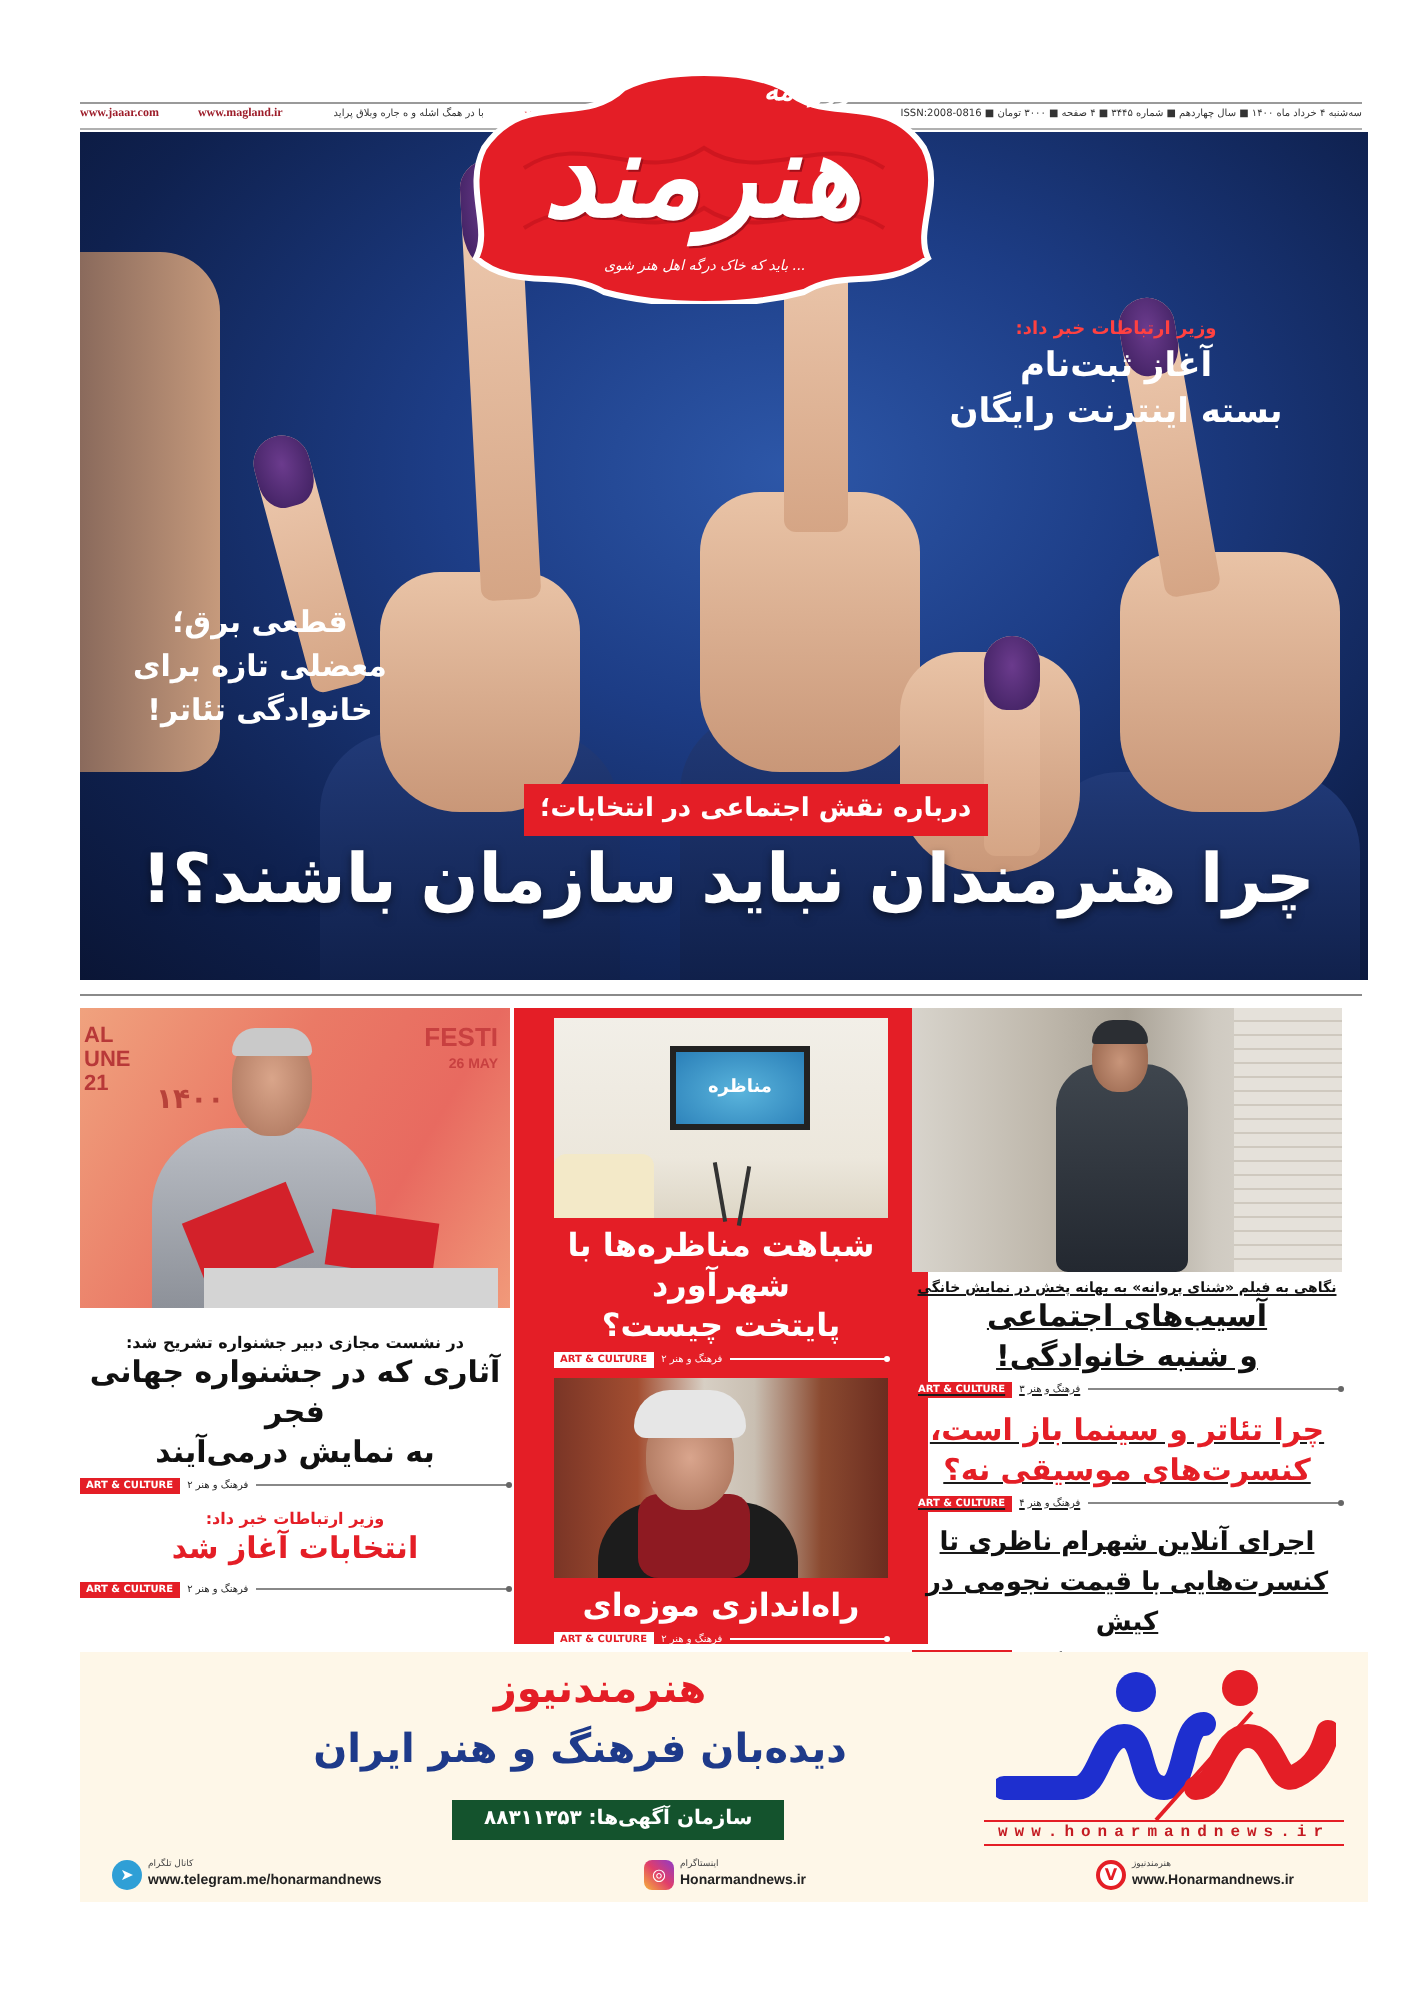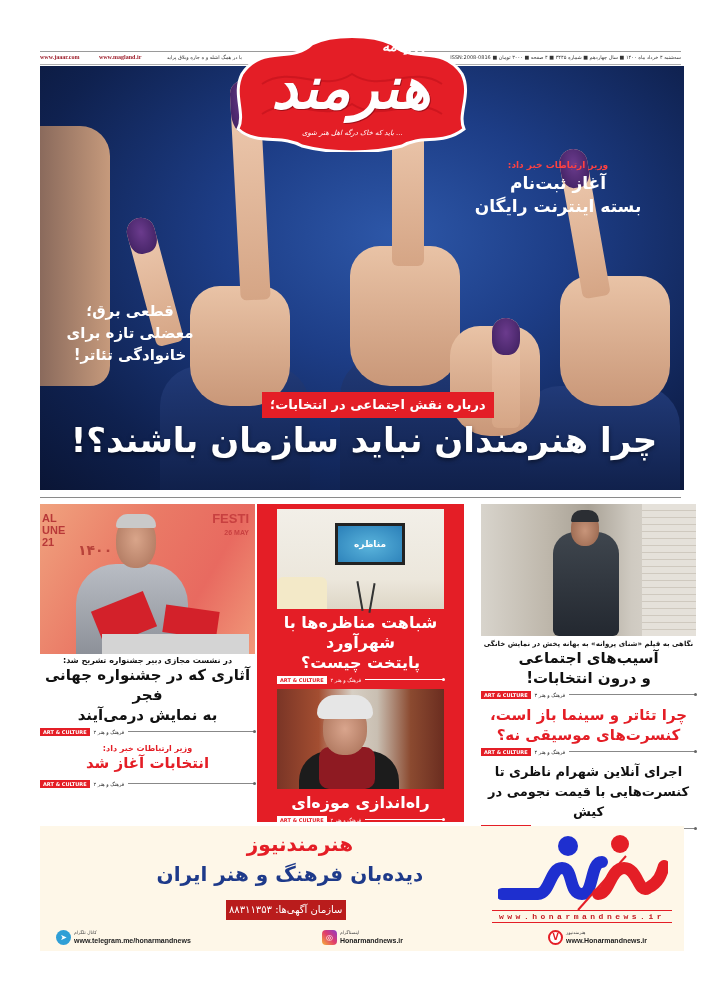--- a/index.html
+++ b/index.html
@@ -37,21 +37,21 @@
   .hero-left .title { font-size: 15px; line-height: 22px; color: #fff; font-weight: bold; }
   .hero-kicker-box { position: absolute; left: 262px; top: 392px; height: 26px; padding: 0 8px; background: #e41e26; color: #fff; font-size: 13px; font-weight: bold; line-height: 26px; direction: rtl; white-space: nowrap; }
   .hero-headline { position: absolute; left: 50px; top: 420px; width: 628px; text-align: center; font-size: 34px; font-weight: bold; color: #fff; direction: rtl; white-space: nowrap; letter-spacing: -1px; text-shadow: 0 2px 4px rgba(0,0,0,.5); }
 
   .mid-rule { position: absolute; left: 40px; right: 20px; top: 497px; height: 1px; background: #8a8a8a; }
 
   
   .col { position: absolute; top: 504px; width: 215px; }
   .col-left { left: 40px; }
   .col-mid { left: 257px; width: 207px; height: 318px; background: #e41e26; }
-  .col-right { left: 481px; }
+  .col-right { left: 456px; text-decoration: underline; }
 
   .photo { position: relative; overflow: hidden; }
   .art-bar { display: flex; align-items: center; gap: 4px; direction: ltr; height: 9px; margin-top: 2px; }
   .art-tag { background: #e41e26; color: #fff; font-size: 5px; font-weight: bold; padding: 1px 3px; white-space: nowrap; }
   .art-page { font-size: 5px; color: #222; direction: rtl; white-space: nowrap; }
   .art-line { flex: 1; height: 1px; background: #888; position: relative; }
   .art-line::after { content: ""; position: absolute; right: -1px; top: -1px; width: 3px; height: 3px; background: #666; border-radius: 50%; }
 
   .story { direction: rtl; text-align: center; }
   .story .kicker { font-size: 8px; font-weight: bold; color: #111; margin-top: 3px; }
@@ -91,21 +91,21 @@
   .p-alley { height: 132px; background: linear-gradient(90deg, #d8d4cc 0%, #bfb8ac 30%, #a9a296 50%, #cfcac1 70%, #e1ddd6 100%); }
   .alley-man-body { position: absolute; left: 72px; top: 28px; width: 66px; height: 104px; background: linear-gradient(180deg, #3f464e, #232830); border-radius: 22px 22px 6px 6px; }
   .alley-man-head { position: absolute; left: 90px; top: 8px; width: 28px; height: 34px; background: radial-gradient(ellipse at 50% 55%, #c8957a, #8f5d45); border-radius: 45%; }
   .alley-man-cap { position: absolute; left: 90px; top: 6px; width: 28px; height: 12px; background: #2b2e33; border-radius: 14px 14px 2px 2px; }
   .brick { position: absolute; right: 0; top: 0; width: 54px; height: 132px; background: repeating-linear-gradient(0deg, #e5e1da 0 6px, #cfc9bf 6px 7px); }
 
   
   .ad { position: absolute; left: 40px; top: 826px; width: 644px; height: 125px; background: #fef7e8; }
   .ad-brand { position: absolute; left: 120px; top: 6px; width: 280px; text-align: center; direction: rtl; font-size: 20px; font-weight: bold; color: #e41e26; }
   .ad-slogan { position: absolute; left: 60px; top: 36px; width: 380px; text-align: center; direction: rtl; font-size: 20px; font-weight: bold; color: #1e3a8a; }
-  .ad-phone { position: absolute; left: 186px; top: 74px; height: 20px; padding: 0 3px; background: #b91c1c; color: #fff; font-size: 10px; font-weight: normal; line-height: 20px; direction: rtl; white-space: nowrap; }
+  .ad-phone { position: absolute; left: 186px; top: 74px; height: 20px; padding: 0 16px; background: #14532d; color: #fff; font-size: 10px; font-weight: bold; line-height: 20px; direction: rtl; white-space: nowrap; }
   .ad-logo { position: absolute; left: 458px; top: 6px; width: 170px; height: 80px; }
   .ad-url { position: absolute; left: 452px; top: 84px; width: 180px; border-top: 1px solid #e41e26; border-bottom: 1px solid #e41e26; text-align: center; font-size: 8px; font-weight: bold; color: #c41b22; letter-spacing: 3.5px; font-family: "Liberation Mono", monospace; padding: 1px 0; }
   .ad-foot { position: absolute; bottom: 6px; display: flex; align-items: center; gap: 3px; }
   .ad-foot .txt { display: flex; flex-direction: column; line-height: 8px; }
   .ad-foot .lbl { font-size: 4.5px; color: #444; direction: rtl; text-align: left; }
   .ad-foot .url { font-size: 7px; font-weight: bold; color: #222; font-family: "Liberation Sans", sans-serif; }
   .ic { width: 15px; height: 15px; border-radius: 50%; display: flex; align-items: center; justify-content: center; color: #fff; font-size: 8px; }
   .ic-tg { background: #2f9fd6; }
   .ic-ig { border-radius: 4px; background: linear-gradient(45deg, #f6b23a, #e13e6a, #8e3bc9); }
   .ic-hn { background: #fff; border: 2px solid #e41e26; color: #e41e26; font-weight: bold; }
@@ -190,21 +190,21 @@
     <div style="position:absolute; left:38px; top:38px; font-size:14px; font-weight:bold; color:#b8423a;">۱۴۰۰</div>
     <div class="man-body"></div>
     <div class="man-head"></div>
     <div class="man-hair"></div>
     <div class="folder" style="left:56px; top:96px; width:56px; height:38px; transform:rotate(-22deg);"></div>
     <div class="folder" style="left:124px; top:104px; width:54px; height:28px; transform:rotate(8deg);"></div>
     <div class="desk"></div>
   </div>
 
   <div class="story">
-    <div class="kicker" style="margin-top:2px;">در نشست مجازی دبیر جشنواره تشریح شد:</div>
+    <div class="kicker" style="margin-top:13px;">در نشست مجازی دبیر جشنواره تشریح شد:</div>
     <div class="title">آثاری که در جشنواره جهانی فجر</div>
     <div class="title">به نمایش درمی‌آیند</div>
   </div>
   <div class="art-bar">
     <span class="art-tag">ART &amp; CULTURE</span>
     <span class="art-page">فرهنگ و هنر ۲</span>
     <span class="art-line"></span>
   </div>
 
   <div class="story" style="margin-top:8px;">
@@ -257,21 +257,21 @@
   <div class="photo p-alley">
     <div class="brick"></div>
     <div class="alley-man-body"></div>
     <div class="alley-man-head"></div>
     <div class="alley-man-cap"></div>
   </div>
 
   <div class="story">
     <div class="kicker" style="font-size:7px; margin-top:4px;">نگاهی به فیلم «شنای پروانه» به بهانه پخش در نمایش خانگی</div>
     <div class="title">آسیب‌های اجتماعی</div>
-    <div class="title">و درون انتخابات!</div>
+    <div class="title">و شنبه خانوادگی!</div>
   </div>
   <div class="art-bar">
     <span class="art-tag">ART &amp; CULTURE</span>
     <span class="art-page">فرهنگ و هنر ۳</span>
     <span class="art-line"></span>
   </div>
 
   <div class="story" style="margin-top:6px;">
     <div class="title red">چرا تئاتر و سینما باز است،</div>
     <div class="title red">کنسرت‌های موسیقی نه؟</div>

